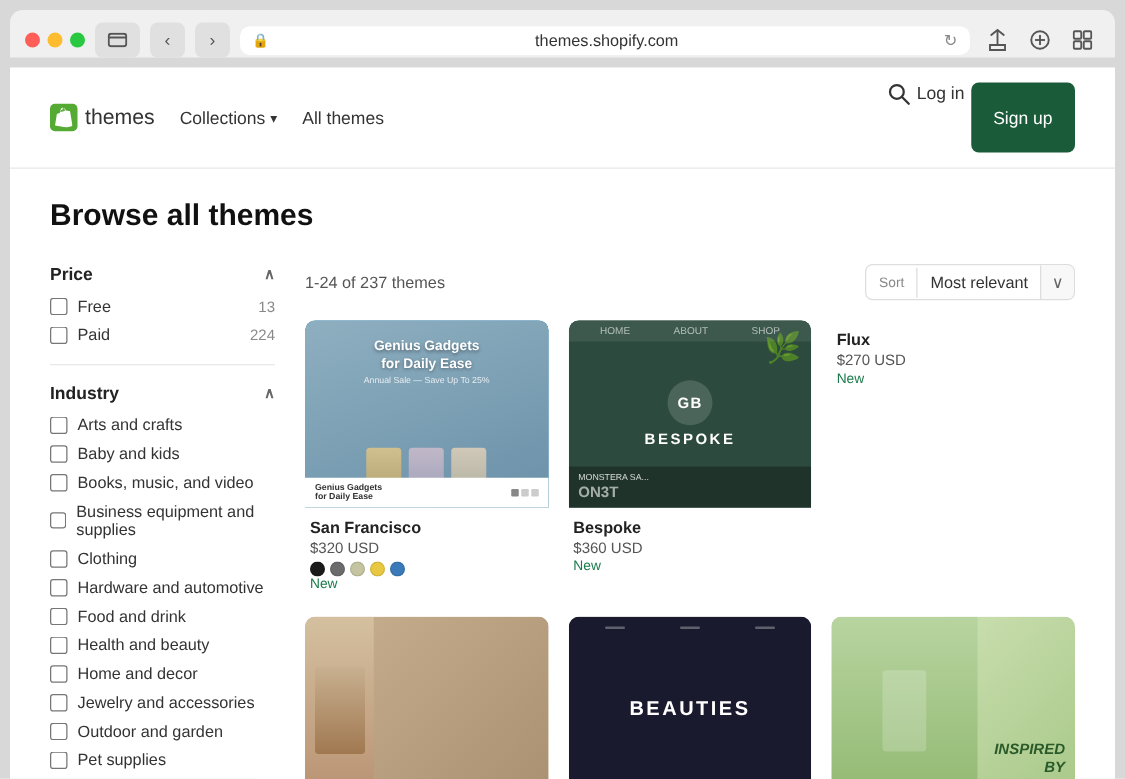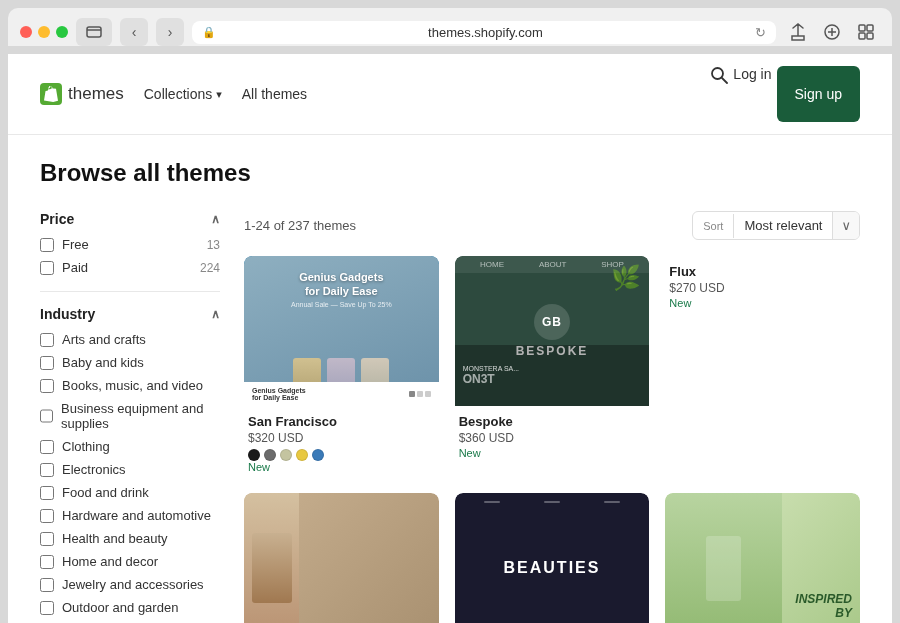--- a/index.html
+++ b/index.html
@@ -469,29 +469,25 @@
             <div class="filter-item">
               <input type="checkbox" style="">
               <span>Business equipment and supplies</span>
             </div>
             <div class="filter-item">
               <input type="checkbox" style="">
               <span>Clothing</span>
             </div>
             <div class="filter-item">
               <input type="checkbox" style="">
-              <span>Electronics</span>
+              <span>Hardware and automotive</span>
             </div>
             <div class="filter-item">
               <input type="checkbox" style="">
               <span>Food and drink</span>
-            </div>
-            <div class="filter-item">
-              <input type="checkbox" style="">
-              <span>Hardware and automotive</span>
             </div>
             <div class="filter-item">
               <input type="checkbox" style="">
               <span>Health and beauty</span>
             </div>
             <div class="filter-item">
               <input type="checkbox" style="">
               <span>Home and decor</span>
             </div>
             <div class="filter-item">
@@ -566,21 +562,21 @@
 
             <div class="theme-card">
               <div class="theme-thumbnail">
                 <div class="thumb-bespoke">
                   <div style="background:#2d4a3e; width:100%; height:100%; position:relative; overflow:hidden;">
                     <div style="position:absolute; top:0; left:0; right:0; bottom:0; display:flex; flex-direction:column; align-items:center; justify-content:center; gap:4px;">
                       <div style="width:36px; height:36px; border-radius:50%; background:rgba(255,255,255,0.15); display:flex; align-items:center; justify-content:center; font-size:12px; font-weight:700; color:white; letter-spacing:1px;">GB</div>
                       <div style="color:white; font-size:12px; font-weight:700; letter-spacing:2px; text-transform:uppercase;">BESPOKE</div>
                     </div>
                     <div style="position:absolute; right:8px; top:8px; font-size:24px; opacity:0.7;">🌿</div>
-                    <div style="position:absolute; bottom:0; left:0; right:0; background:rgba(0,0,0,0.3); padding:20px 8px;">
+                    <div style="position:absolute; bottom:0; left:0; right:0; background:rgba(0,0,0,0.3); padding:6px 8px;">
                       <div style="color:white; font-size:7px; opacity:0.8;">MONSTERA SA...</div>
                       <div style="color:white; font-size:12px; font-weight:700; opacity:0.6;">ON3T</div>
                     </div>
                     <div style="position:absolute; top:0; left:0; right:0; background:rgba(255,255,255,0.08); display:flex; justify-content:space-around; padding:4px 8px;">
                       <span style="color:rgba(255,255,255,0.6); font-size:8px;">HOME</span>
                       <span style="color:rgba(255,255,255,0.6); font-size:8px;">ABOUT</span>
                       <span style="color:rgba(255,255,255,0.6); font-size:8px;">SHOP</span>
                     </div>
                   </div>
                 </div>

